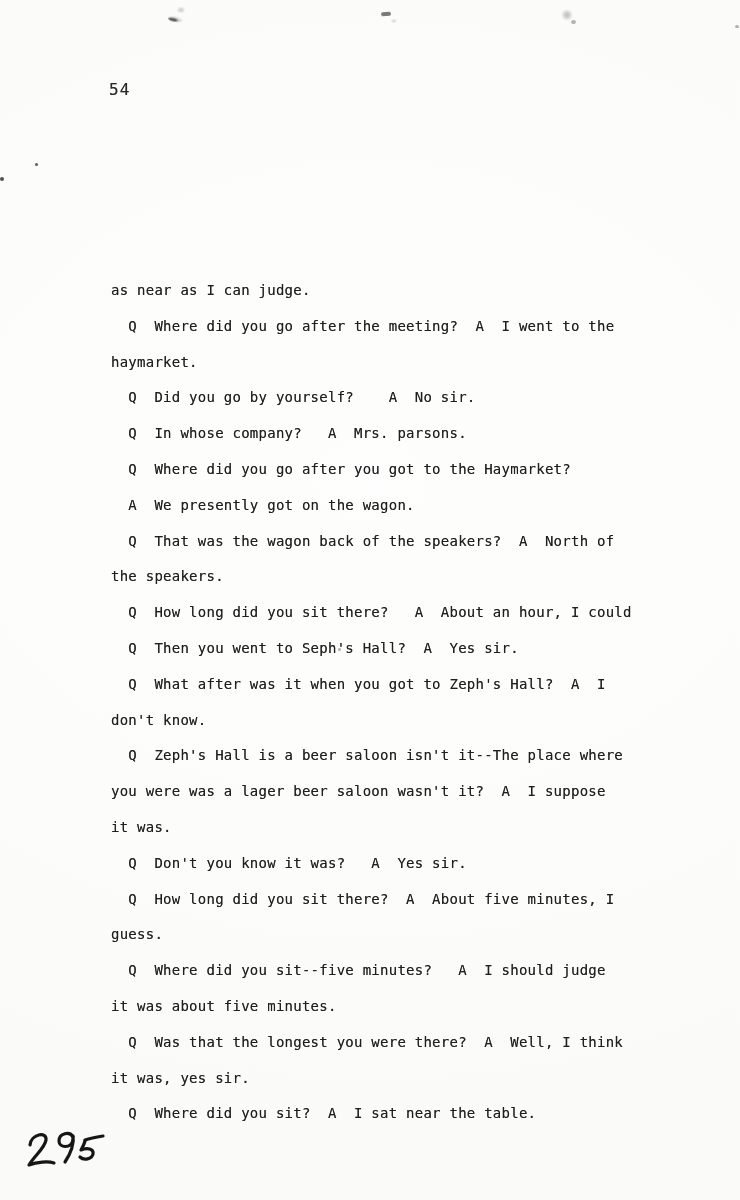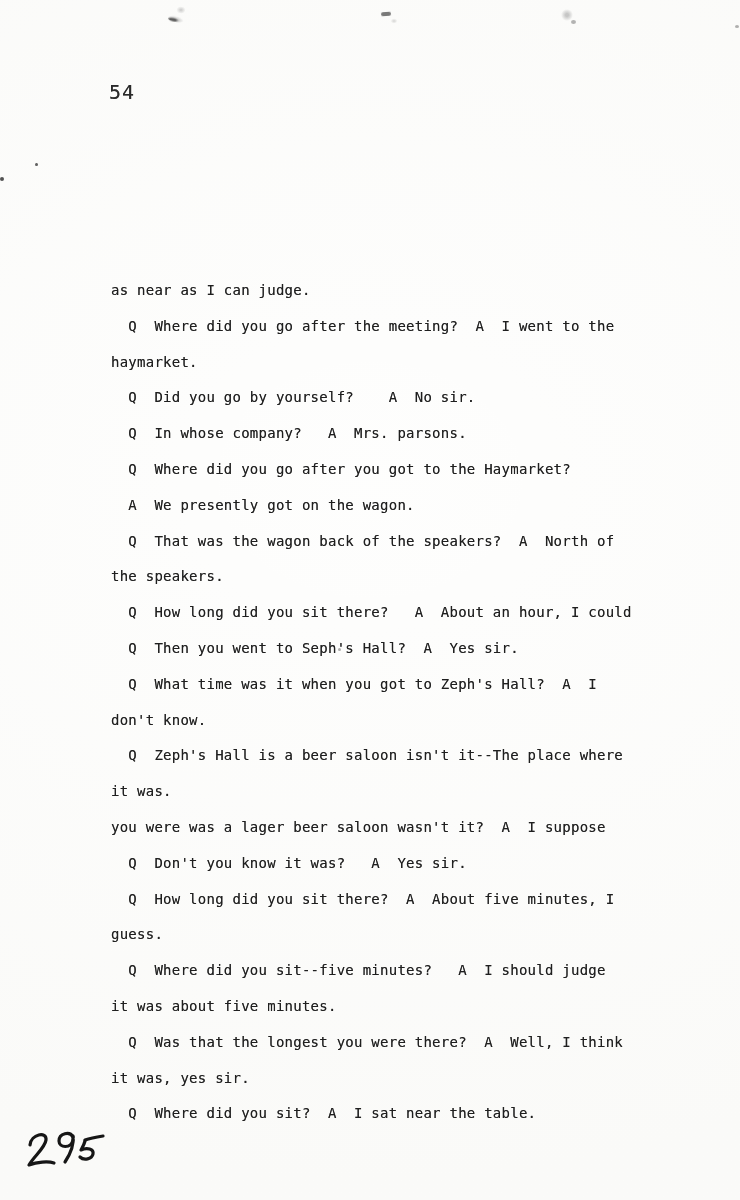--- a/index.html
+++ b/index.html
@@ -18,21 +18,21 @@
     position: absolute;
     inset: 0;
     background:
       radial-gradient(ellipse 900px 700px at 50% 40%, rgba(255,255,255,0.6), rgba(0,0,0,0.008)),
       #fcfcfa;
   }
   .page-number {
     position: absolute;
     left: 109px;
     top: 80px;
-    font-size: 20px;
+    font-size: 16px;
     letter-spacing: 1px;
     color: #2a2a2a;
     text-shadow: 0 0 0.6px rgba(20,20,20,0.55);
   }
   .transcript {
     position: absolute;
     left: 111px;
     top: 273px;
     width: 600px;
     font-size: 14px;
@@ -96,25 +96,25 @@
       <div class="line">  Q  Where did you go after the meeting?  A  I went to the</div>
       <div class="line">haymarket.</div>
       <div class="line">  Q  Did you go by yourself?    A  No sir.</div>
       <div class="line">  Q  In whose company?   A  Mrs. parsons.</div>
       <div class="line">  Q  Where did you go after you got to the Haymarket?</div>
       <div class="line">  A  We presently got on the wagon.</div>
       <div class="line">  Q  That was the wagon back of the speakers?  A  North of</div>
       <div class="line">the speakers.</div>
       <div class="line">  Q  How long did you sit there?   A  About an hour, I could</div>
       <div class="line">  Q  Then you went to Seph's Hall?  A  Yes sir.</div>
-      <div class="line">  Q  What time was it when you got to Zeph's Hall?  A  I</div>
+      <div class="line">  Q  What after was it when you got to Zeph's Hall?  A  I</div>
       <div class="line">don't know.</div>
       <div class="line">  Q  Zeph's Hall is a beer saloon isn't it--The place where</div>
+      <div class="line">you were was a lager beer saloon wasn't it?  A  I suppose</div>
       <div class="line">it was.</div>
-      <div class="line">you were was a lager beer saloon wasn't it?  A  I suppose</div>
       <div class="line">  Q  Don't you know it was?   A  Yes sir.</div>
       <div class="line">  Q  How long did you sit there?  A  About five minutes, I</div>
       <div class="line">guess.</div>
       <div class="line">  Q  Where did you sit--five minutes?   A  I should judge</div>
       <div class="line">it was about five minutes.</div>
       <div class="line">  Q  Was that the longest you were there?  A  Well, I think</div>
       <div class="line">it was, yes sir.</div>
       <div class="line">  Q  Where did you sit?  A  I sat near the table.</div>
     </div>
 

